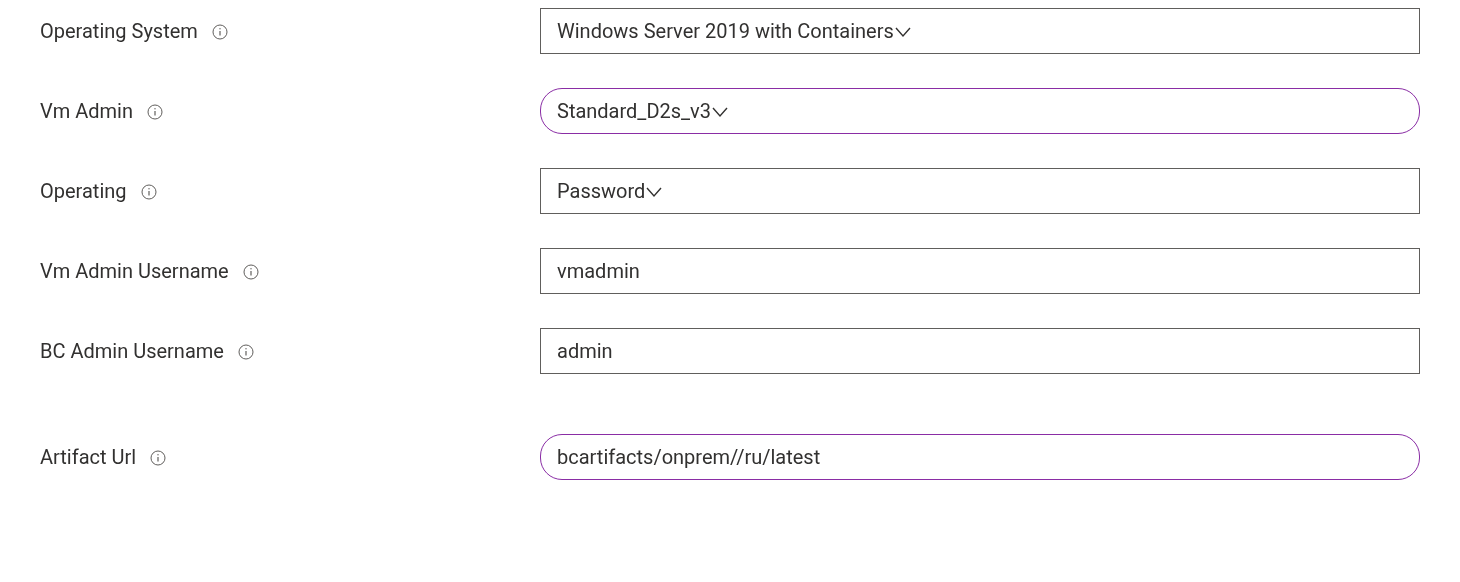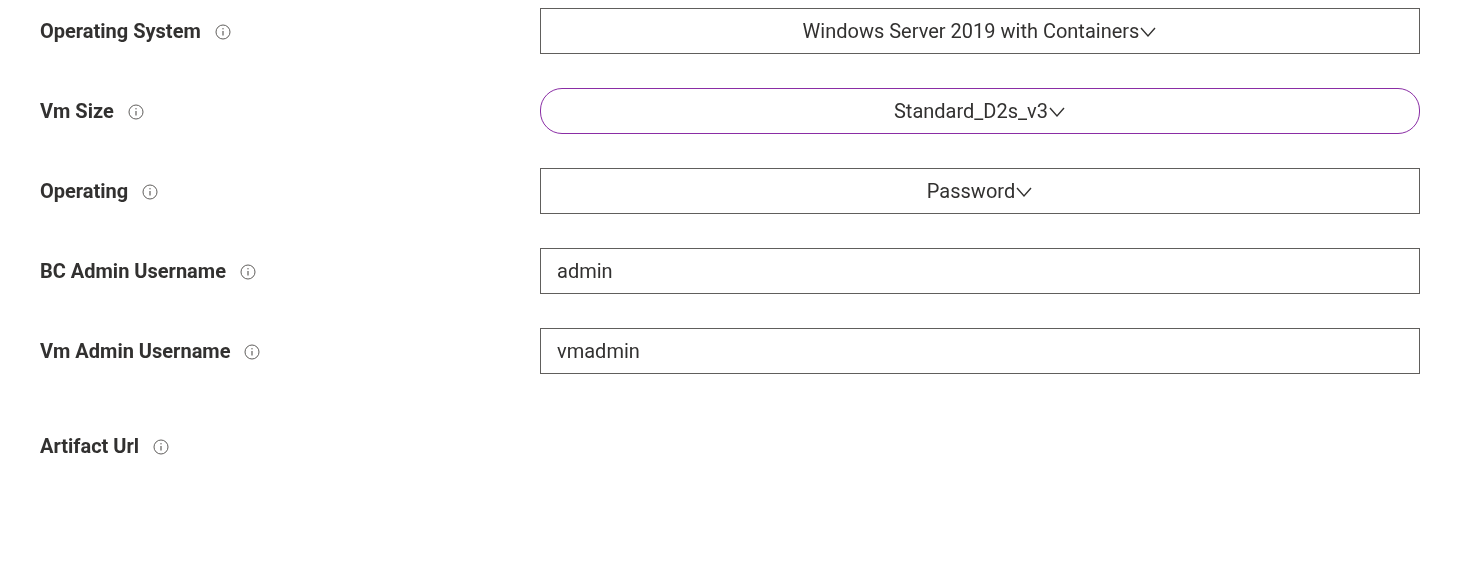--- a/index.html
+++ b/index.html
@@ -22,21 +22,21 @@
   .row.extra-gap {
     margin-top: 60px;
   }
   .label-col {
     display: flex;
     align-items: center;
     width: 500px;
     flex-shrink: 0;
   }
   .label-text {
-    font-weight: 700;
+    font-weight: 400;
     color: #323130;
   }
   .info-icon {
     width: 16px;
     height: 16px;
     margin-left: 14px;
     position: relative;
     top: 1px;
   }
   .info-icon svg {
@@ -57,21 +57,21 @@
     font-size: 20px;
     color: #323130;
     position: relative;
   }
   .dropdown.accent, .text-input.accent {
     border-color: #8a2da5;
     border-radius: 22px;
   }
   .dropdown {
     cursor: pointer;
-    justify-content: center;
+    justify-content: flex-start;
   }
   .chevron {
     width: 18px;
     height: 18px;
     flex-shrink: 0;
   }
   .text-input input {
     border: none;
     outline: none;
     width: 100%;
@@ -106,21 +106,21 @@
           <svg viewBox="0 0 18 18" fill="none" stroke="#323130" stroke-width="1.4">
               <polyline points="2,5 9,13 16,5"></polyline>
             </svg>
         </span>
       </div>
     </div>
   </div>
 
   <div class="row">
     <div class="label-col">
-      <span class="label-text">Vm Size</span>
+      <span class="label-text">Vm Admin</span>
       <span class="info-icon">
         <svg viewBox="0 0 16 16" fill="none" stroke="#605e5c" stroke-width="1">
             <circle cx="8" cy="8" r="7"></circle>
             <circle cx="8" cy="4.8" r="0.7" fill="#605e5c" stroke="none"></circle>
             <line x1="8" y1="7" x2="8" y2="11.5" stroke-width="1.2"></line>
           </svg>
       </span>
     </div>
     <div class="control-col">
       <div class="dropdown accent">
@@ -152,61 +152,66 @@
           <svg viewBox="0 0 18 18" fill="none" stroke="#323130" stroke-width="1.4">
               <polyline points="2,5 9,13 16,5"></polyline>
             </svg>
         </span>
       </div>
     </div>
   </div>
 
   <div class="row">
     <div class="label-col">
+      <span class="label-text">Vm Admin Username</span>
+      <span class="info-icon">
+        <svg viewBox="0 0 16 16" fill="none" stroke="#605e5c" stroke-width="1">
+            <circle cx="8" cy="8" r="7"></circle>
+            <circle cx="8" cy="4.8" r="0.7" fill="#605e5c" stroke="none"></circle>
+            <line x1="8" y1="7" x2="8" y2="11.5" stroke-width="1.2"></line>
+          </svg>
+      </span>
+    </div>
+    <div class="control-col">
+      <div class="text-input">
+        <input type="text" value="vmadmin" style="">
+      </div>
+    </div>
+  </div>
+
+  <div class="row">
+    <div class="label-col">
       <span class="label-text">BC Admin Username</span>
       <span class="info-icon">
         <svg viewBox="0 0 16 16" fill="none" stroke="#605e5c" stroke-width="1">
             <circle cx="8" cy="8" r="7"></circle>
             <circle cx="8" cy="4.8" r="0.7" fill="#605e5c" stroke="none"></circle>
             <line x1="8" y1="7" x2="8" y2="11.5" stroke-width="1.2"></line>
           </svg>
       </span>
     </div>
     <div class="control-col">
       <div class="text-input">
         <input type="text" value="admin" style="">
       </div>
     </div>
   </div>
 
-  <div class="row">
-    <div class="label-col">
-      <span class="label-text">Vm Admin Username</span>
-      <span class="info-icon">
-        <svg viewBox="0 0 16 16" fill="none" stroke="#605e5c" stroke-width="1">
-            <circle cx="8" cy="8" r="7"></circle>
-            <circle cx="8" cy="4.8" r="0.7" fill="#605e5c" stroke="none"></circle>
-            <line x1="8" y1="7" x2="8" y2="11.5" stroke-width="1.2"></line>
-          </svg>
-      </span>
-    </div>
-    <div class="control-col">
-      <div class="text-input">
-        <input type="text" value="vmadmin" style="">
-      </div>
-    </div>
-  </div>
-
 
   <div class="row extra-gap">
     <div class="label-col">
       <span class="label-text">Artifact Url</span>
       <span class="info-icon">
         <svg viewBox="0 0 16 16" fill="none" stroke="#605e5c" stroke-width="1">
             <circle cx="8" cy="8" r="7"></circle>
             <circle cx="8" cy="4.8" r="0.7" fill="#605e5c" stroke="none"></circle>
             <line x1="8" y1="7" x2="8" y2="11.5" stroke-width="1.2"></line>
           </svg>
       </span>
     </div>
+    <div class="control-col">
+      <div class="text-input accent">
+        <input type="text" value="bcartifacts/onprem//ru/latest" style="">
+      </div>
+    </div>
   </div>
 
 </div>
 
 </body></html>

